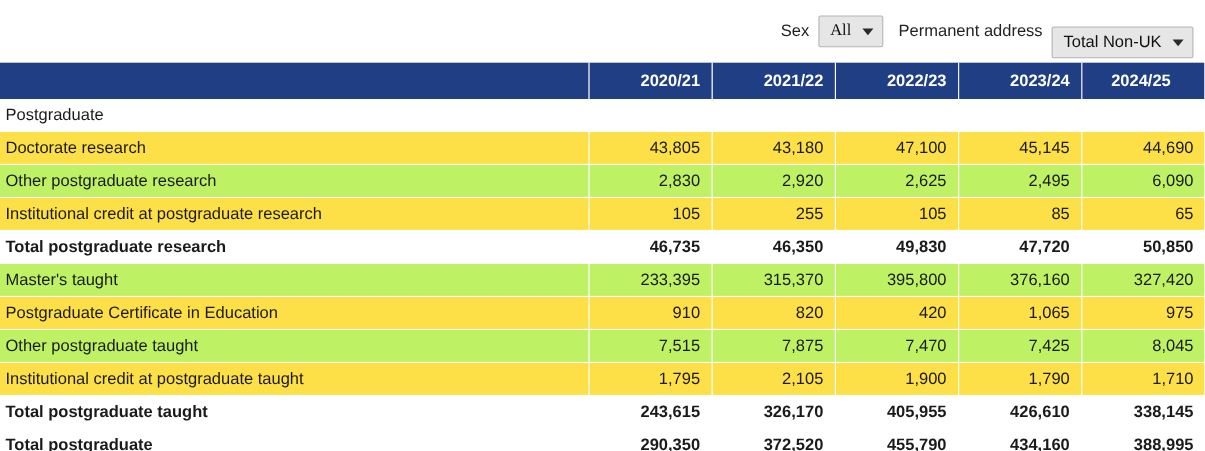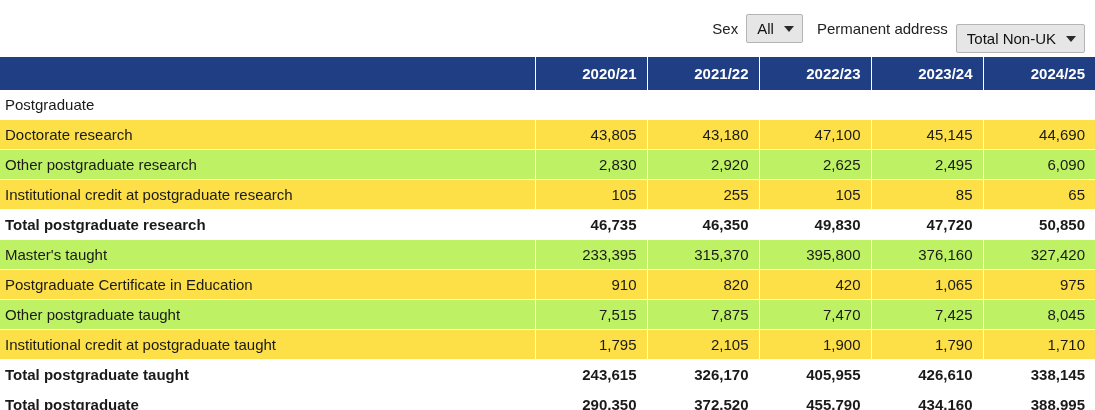--- a/index.html
+++ b/index.html
@@ -42,21 +42,21 @@
     padding: 5px 8px 5px 10px;
     font-size: 15px;
     color: #111;
     display: flex;
     align-items: center;
     gap: 10px;
     min-height: 20px;
     box-sizing: border-box;
     cursor: pointer;
   }
-  .select-box.narrow { min-width: 30px; }
+  .select-box.narrow { min-width: 30px; font-family: Liberation Serif, serif; }
   .select-box.wide { min-width: 108px; margin-top: 20px; }
   .caret {
     width: 0;
     height: 0;
     border-left: 5px solid transparent;
     border-right: 5px solid transparent;
     border-top: 6px solid #2a2a2a;
     margin-left: auto;
   }
 
@@ -75,21 +75,21 @@
     font-size: 15px;
     text-align: right;
     padding: 8px 10px 8px 6px;
     height: 22px;
     border-right: 1px solid #ffffff;
     box-sizing: border-box;
   }
   thead th.spacer {
     border-right: 1px solid #ffffff;
   }
-  thead th:last-child { border-right: none; }
+  thead th:last-child { border-right: none; text-align: center; }
 
   tbody td {
     padding: 6px 10px 6px 6px;
     font-size: 15px;
     text-align: right;
     border-right: 1px solid #ffffff;
     border-bottom: 1px solid #ffffff;
     box-sizing: border-box;
     white-space: nowrap;
   }

